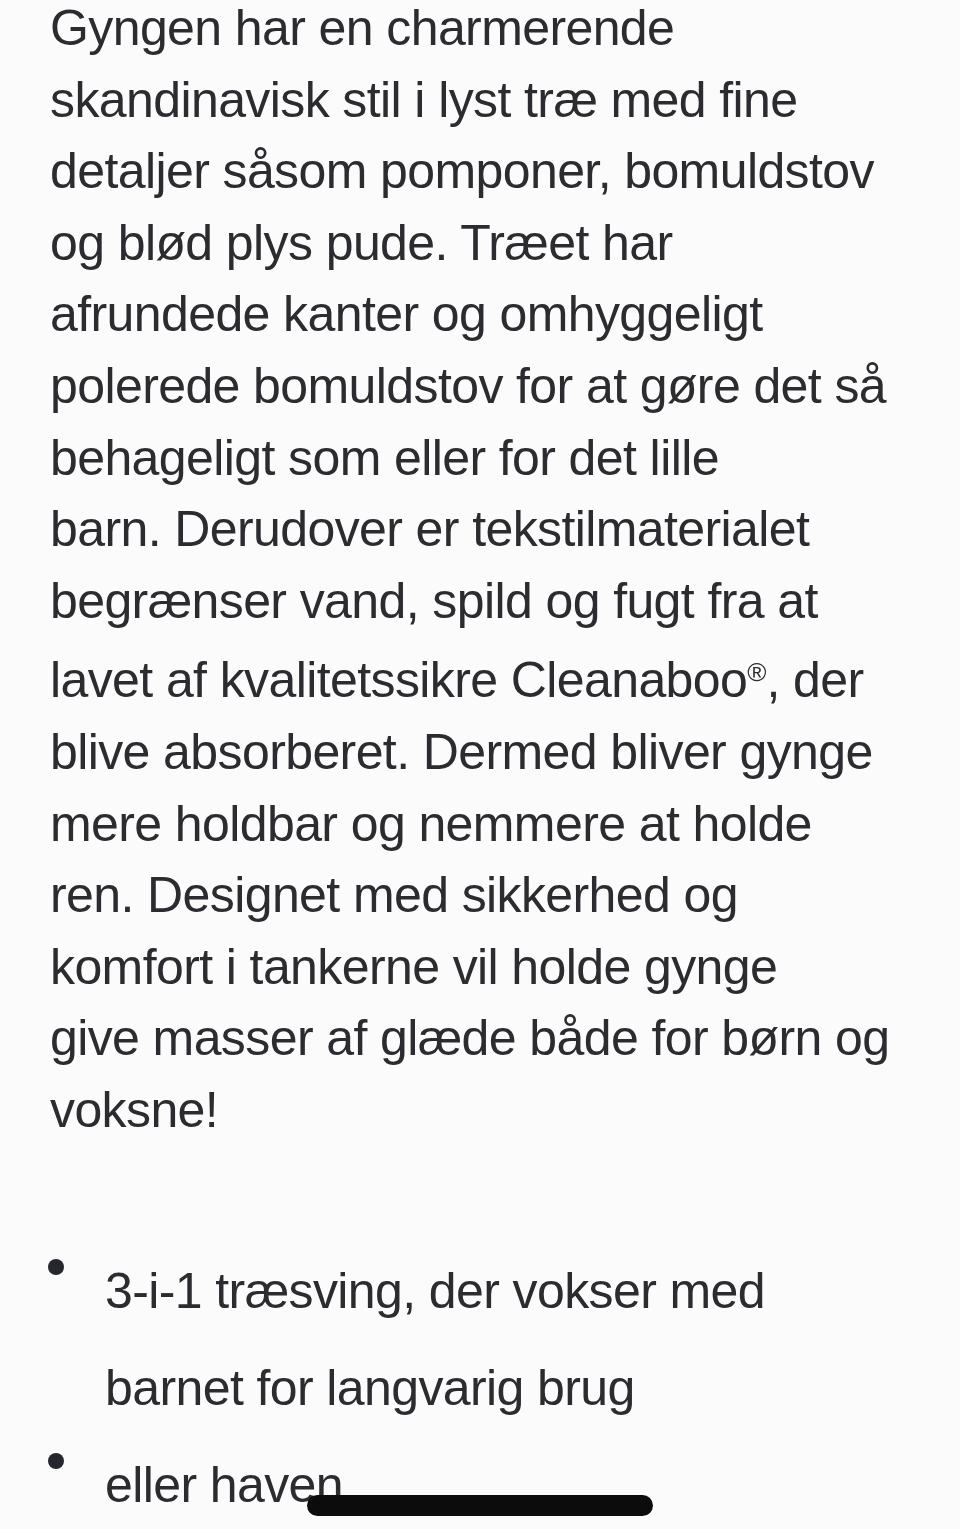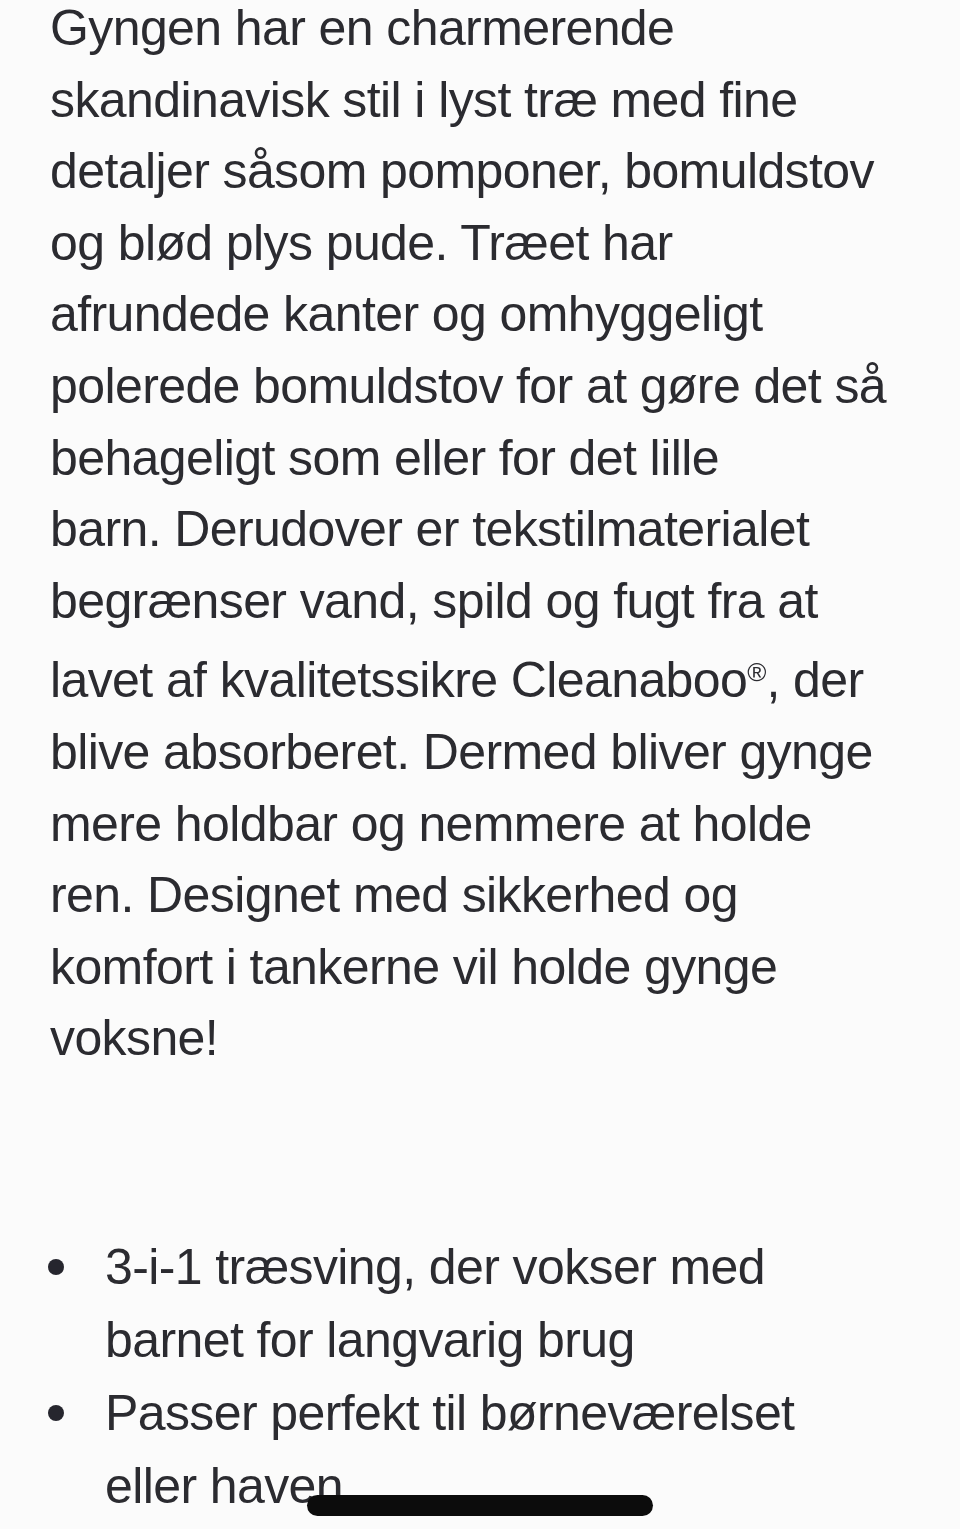--- a/index.html
+++ b/index.html
@@ -48,20 +48,21 @@
     height: 16px;
     border-radius: 50%;
     background: #26262e;
     margin: 28px 0 0 48px;
   }
   .feature-text {
     margin-left: 41px;
   }
   .feature-text .line {
     line-height: 73px;
+    margin-top: 24px;
   }
   .home-indicator {
     position: absolute;
     left: 307px;
     top: 1495px;
     width: 346px;
     height: 21px;
     border-radius: 11px;
     background: #0c0c0c;
     z-index: 5;
@@ -78,33 +79,33 @@
   <span class="line">afrundede kanter og omhyggeligt</span>
   <span class="line">polerede bomuldstov for at gøre det så</span>
   <span class="line">behageligt som eller for det lille</span>
   <span class="line">barn. Derudover er tekstilmaterialet</span>
   <span class="line">begrænser vand, spild og fugt fra at</span>
   <span class="line"><span>lavet af kvalitetssikre Cleanaboo</span><span class="reg-mark">®</span><span>, der</span></span>
   <span class="line">blive absorberet. Dermed bliver gynge</span>
   <span class="line">mere holdbar og nemmere at holde</span>
   <span class="line">ren. Designet med sikkerhed og</span>
   <span class="line">komfort i tankerne vil holde gynge</span>
+  <span class="line">give masser af glæde både for børn og</span>
   <span class="line">voksne!</span>
 </div>
 
 <div class="features">
   <div class="feature-item">
     <span class="bullet-dot"></span>
     <div class="feature-text">
       <span class="line">3-i-1 træsving, der vokser med</span>
       <span class="line">barnet for langvarig brug</span>
     </div>
   </div>
   <div class="feature-item">
     <span class="bullet-dot"></span>
     <div class="feature-text">
-      <span class="line">Passer perfekt til børneværelset</span>
       <span class="line">eller haven</span>
     </div>
   </div>
 </div>
 
 <div class="home-indicator"></div>
 
 </body></html>

